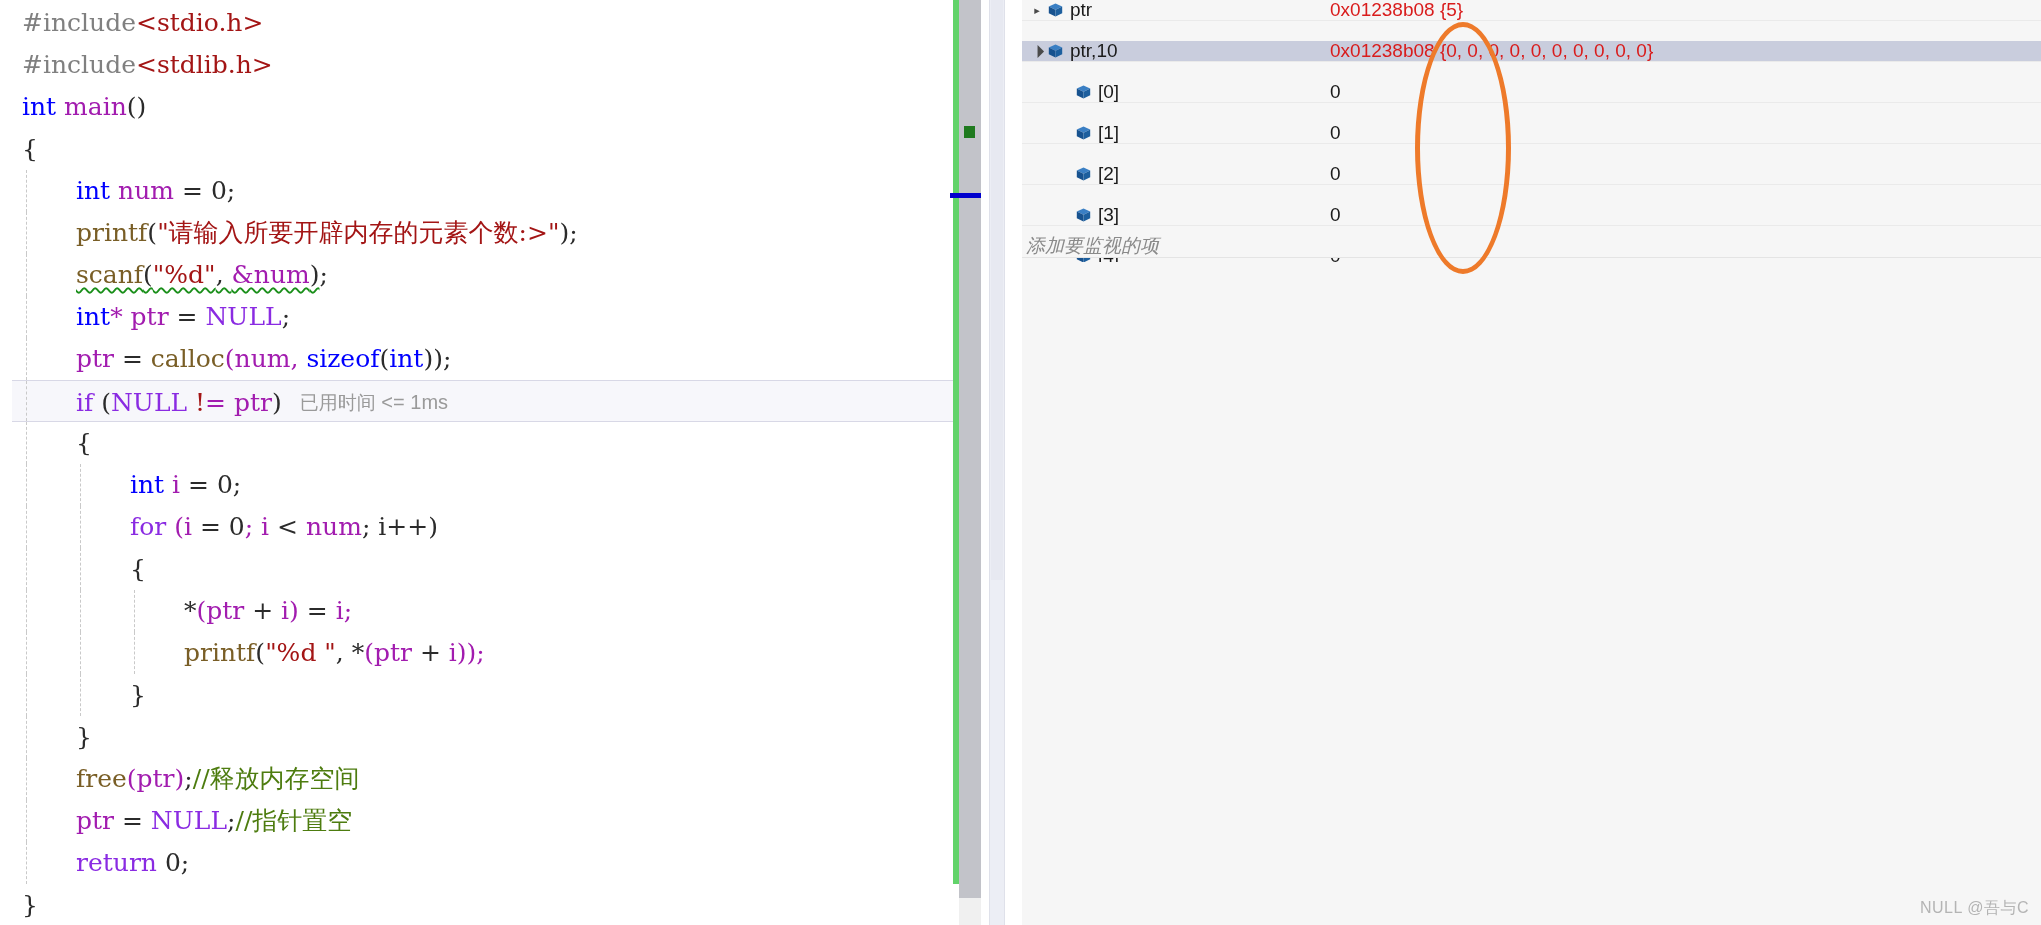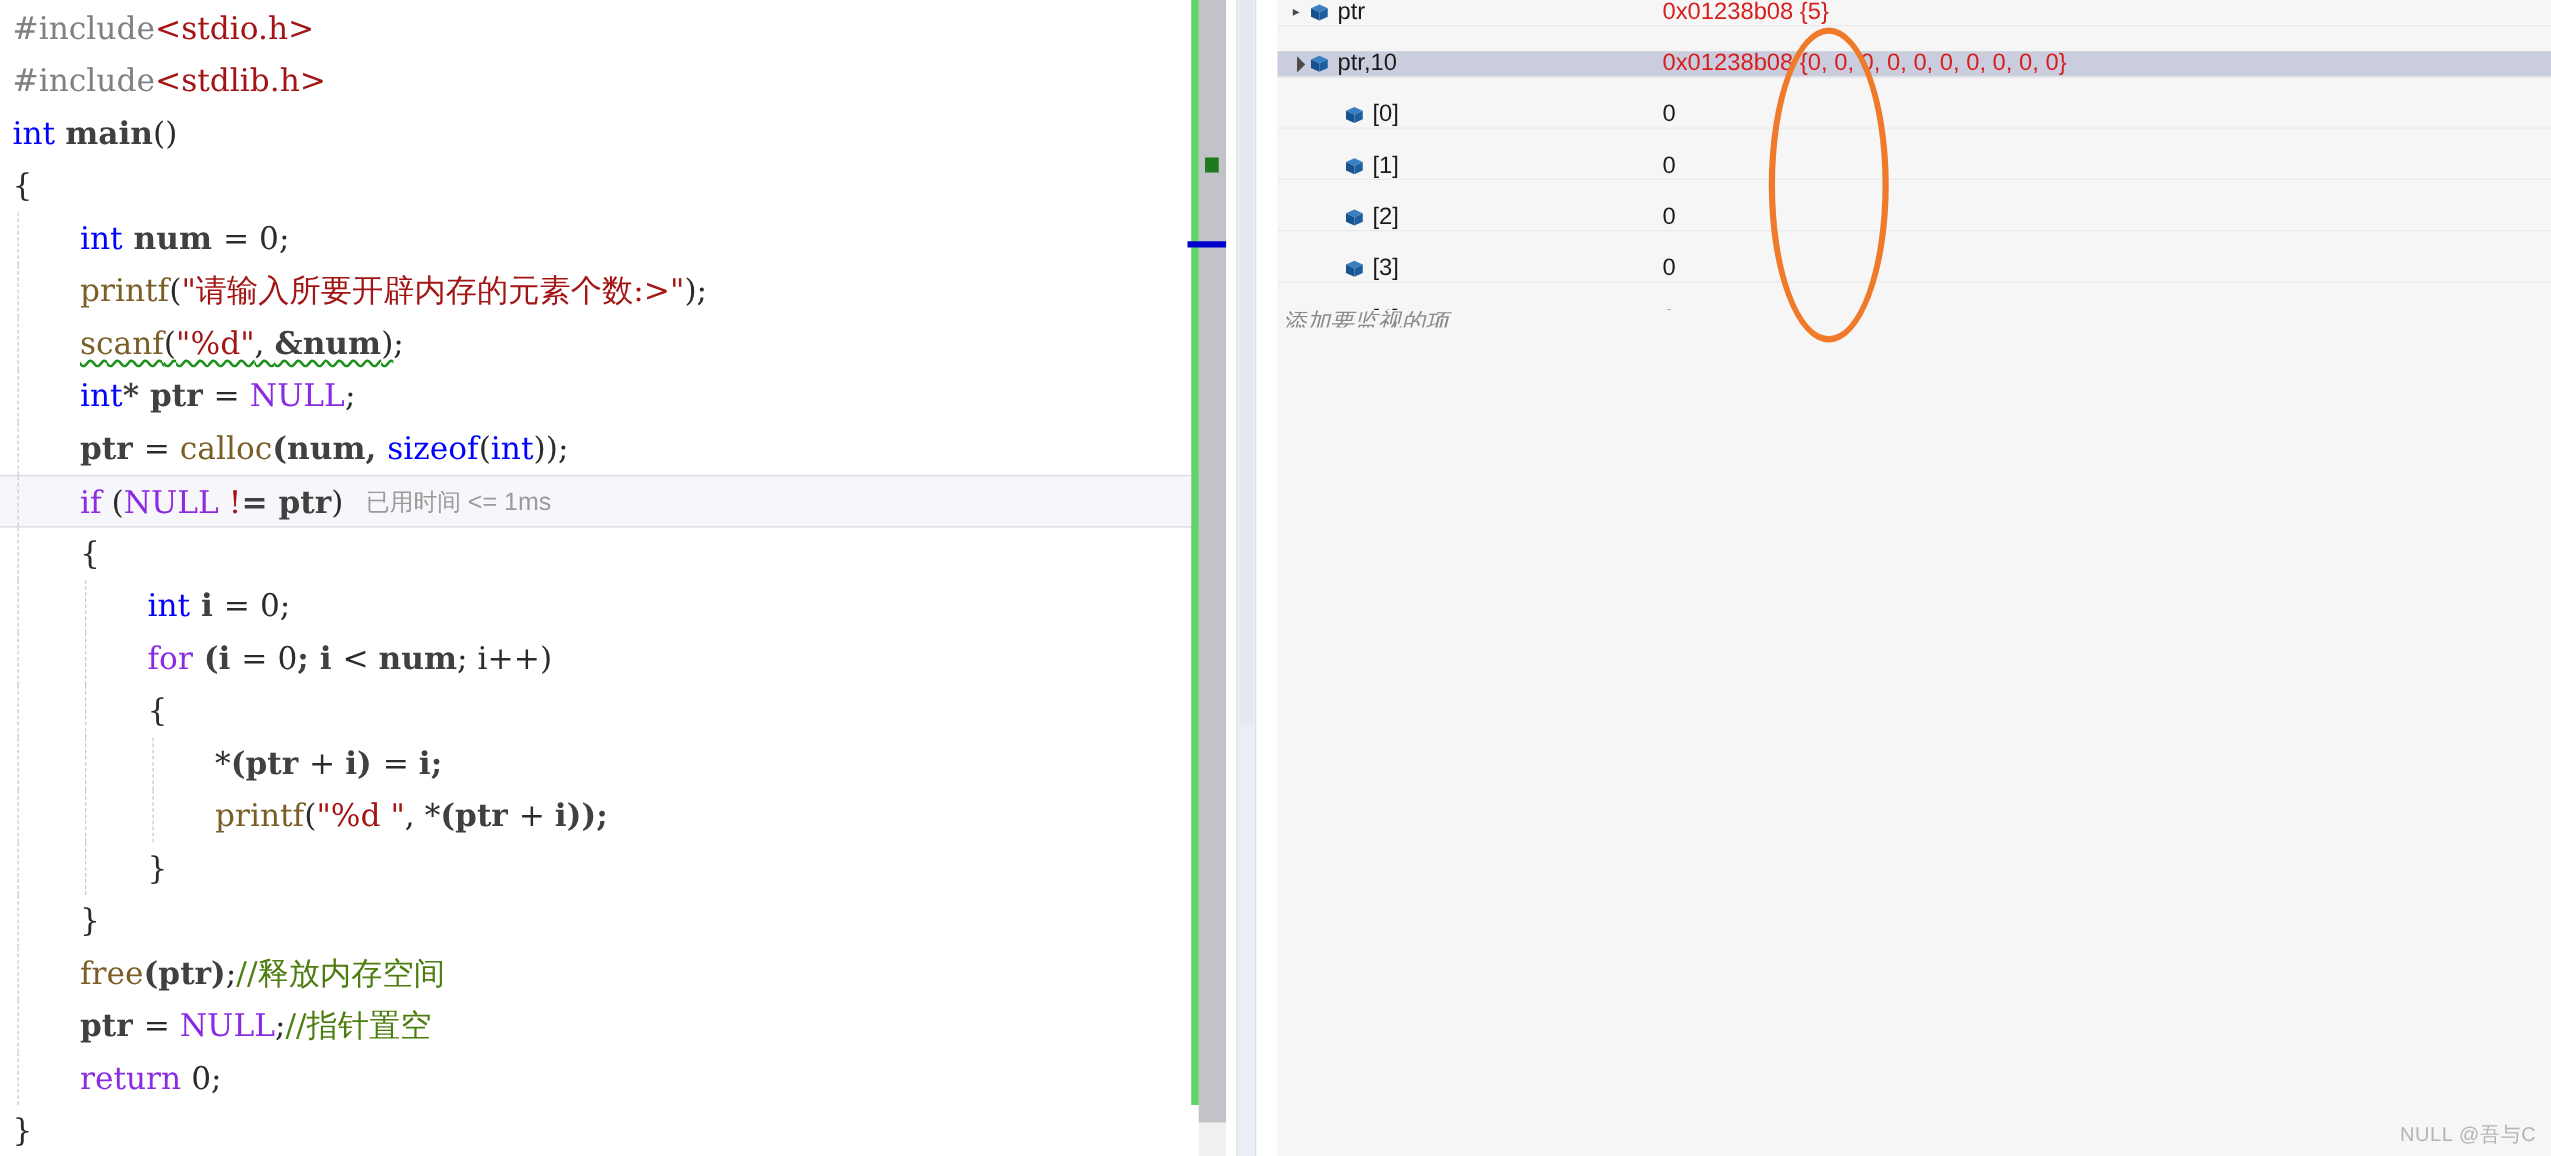--- a/index.html
+++ b/index.html
@@ -34,20 +34,21 @@
     font-size: 25px;
     line-height: 42px;
     white-space: pre;
     color: #2b2b2b;
   }
   .ln {
     position: relative;
     height: 42px;
     padding-left: 8px;
     box-sizing: border-box;
+    margin-left: 12px;
   }
   .ln.hl {
     background: #f7f7fb;
     border-top: 1px solid #d8d8e6;
     border-bottom: 1px solid #d8d8e6;
     height: 42px;
   }
   
   .guide {
     position: absolute;
@@ -56,21 +57,21 @@
     height: 100%;
     border-left: 1px dashed #c9c9c9;
   }
   
   .kw      { color: #0000ff; }      
   .kw2     { color: #8a2be2; }      
   .pp      { color: #808080; }      
   .hdr     { color: #a31515; }      
   .str     { color: #a31515; }      
   .fn      { color: #795e26; }      
-  .id      { color: #404040; font-weight: bold; }      
+  .id      { color: #a21caf; }      
   .punct   { color: #2b2b2b; }
   .num     { color: #2b2b2b; }
   .cmt     { color: #4d7c0f; }      
   .squig {
     text-decoration-line: underline;
     text-decoration-style: wavy;
     text-decoration-color: #1a8f1a;
     text-decoration-thickness: 2px;
     text-underline-offset: 4px;
   }
@@ -379,21 +380,21 @@
             <svg width="15" height="14" viewBox="0 0 15 14">
               <polygon points="7.5,0.5 14.2,3.6 7.5,6.7 0.8,3.6" fill="#3a7fc4"></polygon>
               <polygon points="0.8,3.6 7.5,6.7 7.5,13.4 0.8,10.3" fill="#17528f"></polygon>
               <polygon points="14.2,3.6 7.5,6.7 7.5,13.4 14.2,10.3" fill="#1d5f9e"></polygon>
             </svg>
           </span>
           <span class="wname" style="left: 76px;">[9]</span>
           <span class="wval" style="color: rgb(26, 26, 26);">0</span>
         </div>
       </div>
-    <div id="watch-add-row" style="position: absolute; left: 0px; top: 248px; width: 1019px; height: 22px; font-family: Liberation Mono, monospace;">
+    <div id="watch-add-row" style="position: absolute; left: 0px; top: 236px; width: 1019px; height: 22px; font-family: Liberation Mono, monospace;">
         <div class="watch-hint">添加要监视的项</div>
       </div>
     <div id="watch-body-bg" style="top: 262px;"></div>
   </div>
 
   <div id="ellipse"></div>
 
   <div id="watermark">NULL @吾与C</div>
 
 </div>

